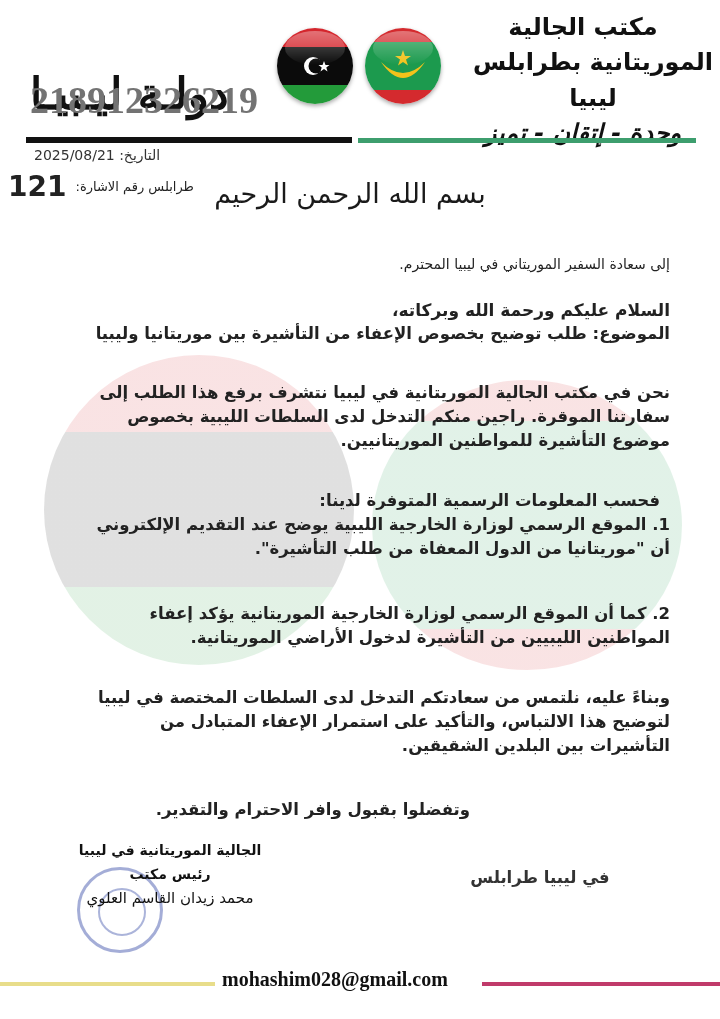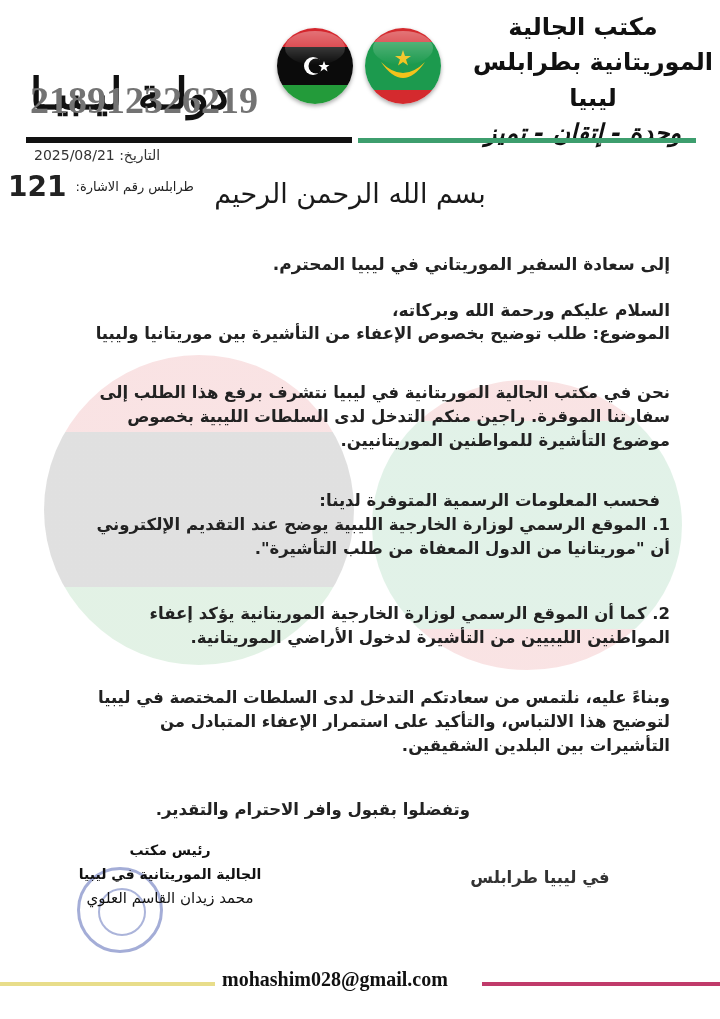--- a/index.html
+++ b/index.html
@@ -36,21 +36,21 @@
 
   .basmala { left:205px; top:178px; width:290px; text-align:center; font-size:27px; color:#1a1a1a; }
 
   
   .wm { border-radius:50%; opacity:0.13; }
   .wm-ly { left:44px; top:355px; width:310px; height:310px; background:linear-gradient(#d4262d 0 25%, #111 25% 75%, #239b3a 75%); }
   .wm-mr { left:372px; top:380px; width:310px; height:290px; background:linear-gradient(#d42a2e 0 14%, #1c9a4e 14% 86%, #d42a2e 86%); }
 
   
   .txt { right:50px; width:640px; text-align:right; font-size:16.5px; font-weight:bold; color:#222; line-height:24px; }
-  .salute { top:252px; font-weight:bold; font-size:17px; }
+  .salute { top:252px; font-weight:normal; font-size:14px; }
   .greet { top:298px; font-size:17px; }
   .subject { top:322px; }
   .para1 { top:381px; line-height:24px; }
   .intro2 { top:489px; right:60px; }
   .item1 { top:513px; }
   .item2 { top:602px; }
   .para3 { top:686px; }
   .closing { top:798px; right:250px; width:400px; }
 
   
@@ -121,20 +121,20 @@
 <div class="abs txt rtl closing">وتفضلوا بقبول وافر الاحترام والتقدير.</div>
 
 <div class="abs issuer rtl">
   <div>في ليبيا طرابلس</div>
 </div>
 
 <div class="abs stamp">
   <div class="inner"></div>
 </div>
 <div class="abs sig rtl">
+  <div>الجالية الموريتانية في ليبيا</div>
   <div>رئيس مكتب</div>
-  <div>الجالية الموريتانية في ليبيا</div>
   <div class="name">محمد زيدان القاسم العلوي</div>
 </div>
 
 <div class="abs foot-y"></div>
 <div class="abs email">mohashim028@gmail.com</div>
 <div class="abs foot-p"></div>
 
 </body></html>

